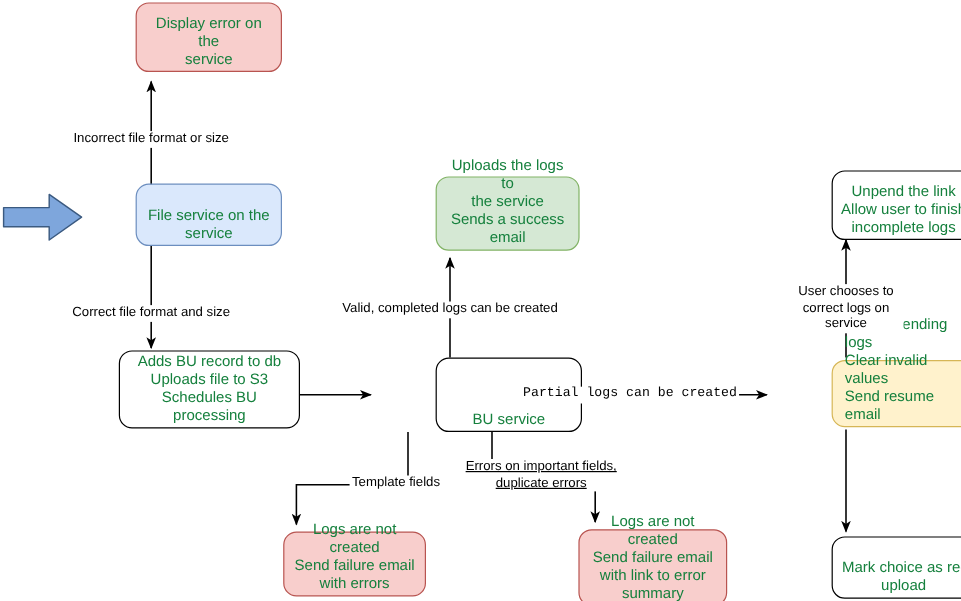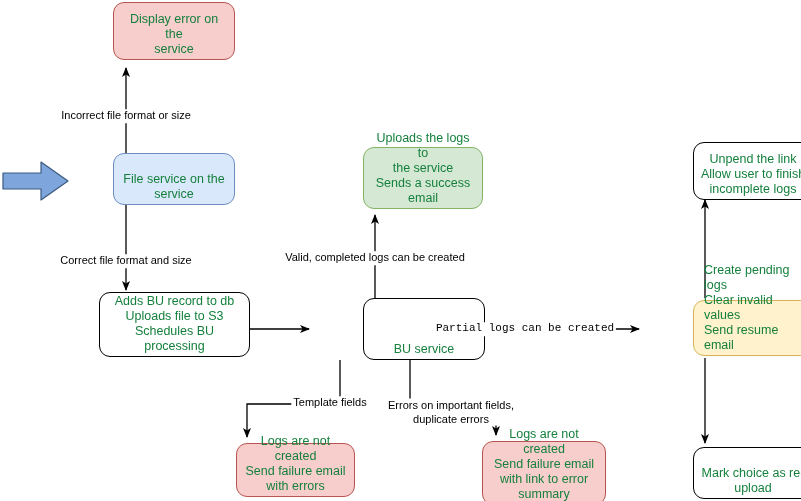--- a/index.html
+++ b/index.html
@@ -180,18 +180,19 @@
   <div class="edge-label" style="left:126px; top:116px;">Incorrect file format or size</div>
 
   <div class="edge-label" style="left:126px; top:261px;">Correct file format and size</div>
 
   <div class="edge-label" style="left:375px; top:258px;">Valid, completed logs can be created</div>
 
   <div class="edge-label" style="left:525px; top:329px;font-family:Liberation Mono, monospace;">Partial logs can be created</div>
 
   <div class="edge-label" style="left:330px; top:403px;">Template fields</div>
 
-  <div class="edge-label" style="left:451px; top:412px;">Errors on important fields,
+  <div class="edge-label" style="left:451px; top:396px;text-decoration:underline;">Errors on important fields,
 duplicate errors</div>
 
+  <div class="edge-label" style="left:705px; top:257px;">User chooses to correct logs on service</div>
 
 
 </div>
 
 </body></html>

